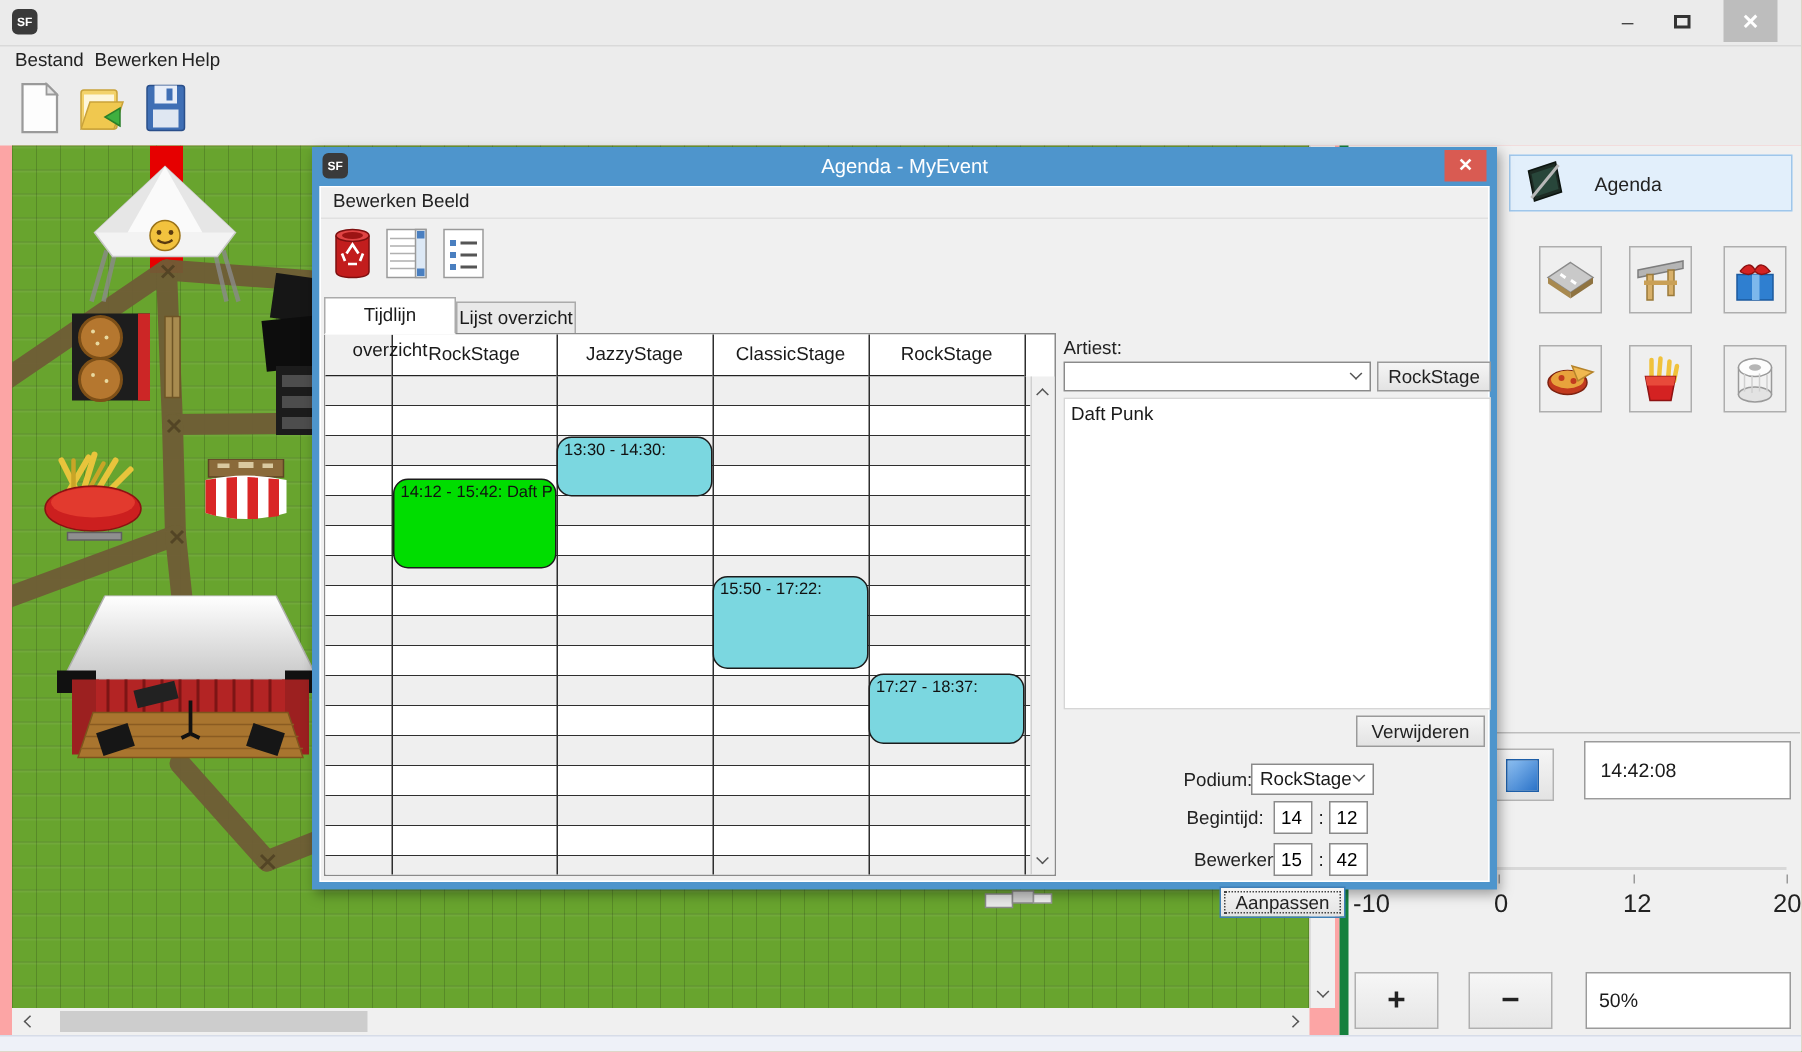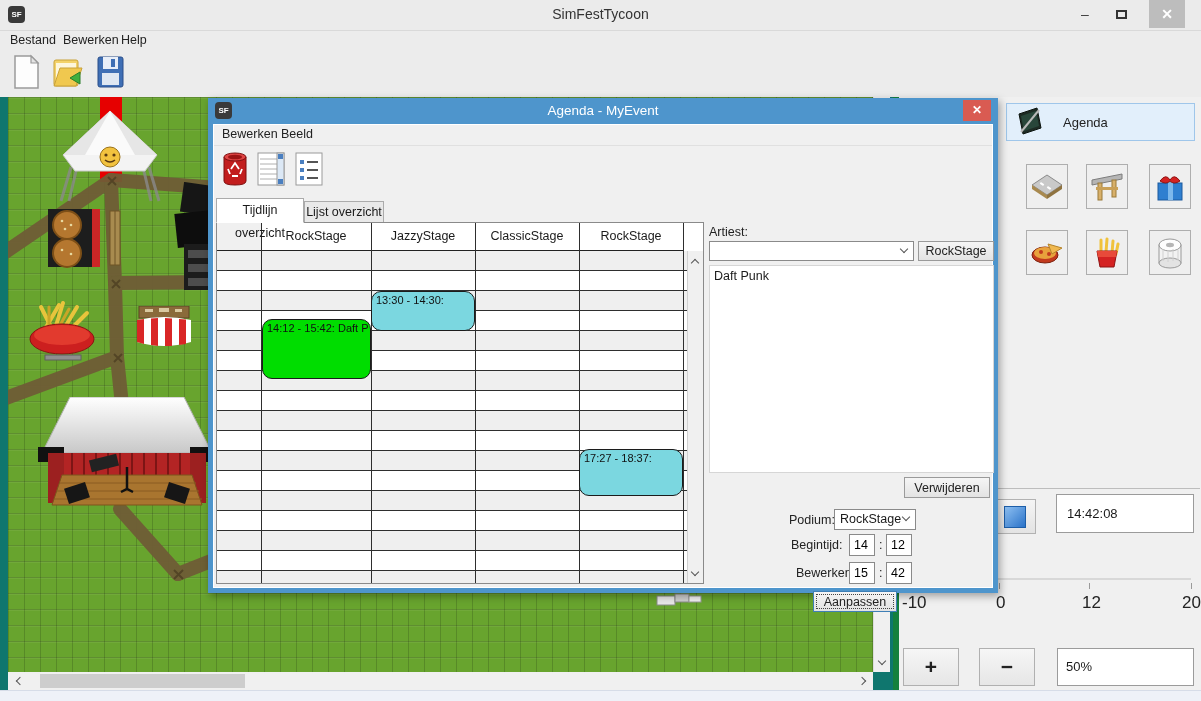--- a/index.html
+++ b/index.html
@@ -1,18 +1,18 @@
 <!DOCTYPE html>
 <html><head>
 <meta charset="utf-8">
 <style>
   * { margin:0; padding:0; box-sizing:border-box; }
   html,body { width:1201px; height:701px; overflow:hidden; background:#f0f0f0;
     font-family:"Liberation Sans", sans-serif; font-size:13px; color:#1a1a1a; }
-  .app { position:relative; width:1201px; height:701px; background:#0f766e; }
+  .app { position:relative; width:1201px; height:701px; background:#fca5a5; }
 
   
   .titlebar { position:absolute; left:0; top:0; width:1201px; height:30px; background:#ebebeb; }
   .sf-logo { position:absolute; width:17px; height:17px; border-radius:4px; background:#3a3a3a;
     color:#fff; font-size:8px; font-weight:bold; text-align:center; line-height:17px; }
   .win-title { position:absolute; left:0; right:0; top:6px; text-align:center; font-size:14px; color:#333; }
   .cap-btn { position:absolute; top:0; height:28px; width:32px; text-align:center; line-height:28px; color:#444; font-size:14px; }
   .cap-close { background:#bdbdbd; color:#fff; width:36px; font-weight:bold; }
   .cap-max-glyph { display:inline-block; width:11px; height:9px; border:2px solid #333; margin-top:9px; }
 
@@ -109,21 +109,20 @@
 
   button { cursor:default; }
 </style>
 </head>
 <body>
 
 <div class="app">
 
   <div class="titlebar">
     <div class="sf-logo" style="left:8px;top:6px;">SF</div>
-    <div class="win-title">SimFestTycoon</div>
     <div class="cap-btn" style="right:100px;">–</div>
     <div class="cap-btn" style="right:64px;"><span class="cap-max-glyph"></span></div>
     <div class="cap-btn cap-close" style="right:16px;">✕</div>
   </div>
 
   <div class="menubar">
     <span class="menu-item" style="left:10px;">Bestand</span>
     <span class="menu-item" style="left:63px;">Bewerken</span>
     <span class="menu-item" style="left:121px;">Help</span>
   </div>
@@ -462,20 +461,21 @@
         <span class="time-label" style="top:322px;">20:00</span>
 
         <div class="grid-body" id="grid-body">
           <div class="vline" style="left:44px;"></div>
           <div class="vline" style="left:154px;"></div>
           <div class="vline" style="left:258px;"></div>
           <div class="vline" style="left:362px;"></div>
           <div class="vline" style="left:466px;"></div>
         <div class="sched-event" style="left: 45px; width: 109px; top: 68px; height: 60px; background: rgb(0, 221, 0);">14:12 - 15:42: Daft P</div>
             <div class="sched-event" style="left: 154px; width: 104px; top: 40px; height: 40px; background: rgb(123, 215, 224);">13:30 - 14:30:</div>
+            <div class="sched-event" style="left: 258px; width: 104px; top: 133.333px; height: 61.3333px; background: rgb(123, 215, 224);">15:50 - 17:22:</div>
             <div class="sched-event" style="left: 362px; width: 104px; top: 198px; height: 46.6667px; background: rgb(123, 215, 224);">17:27 - 18:37:</div>
           </div>
         <div class="hdr-vline" style="left:44px;"></div>
         <div class="hdr-vline" style="left:154px;"></div>
         <div class="hdr-vline" style="left:258px;"></div>
         <div class="hdr-vline" style="left:362px;"></div>
         <div class="hdr-vline" style="left:466px;"></div>
 
         <div class="grid-vscroll">
           <div class="scroll-arrow" style="left:-1px;top:2px;">

